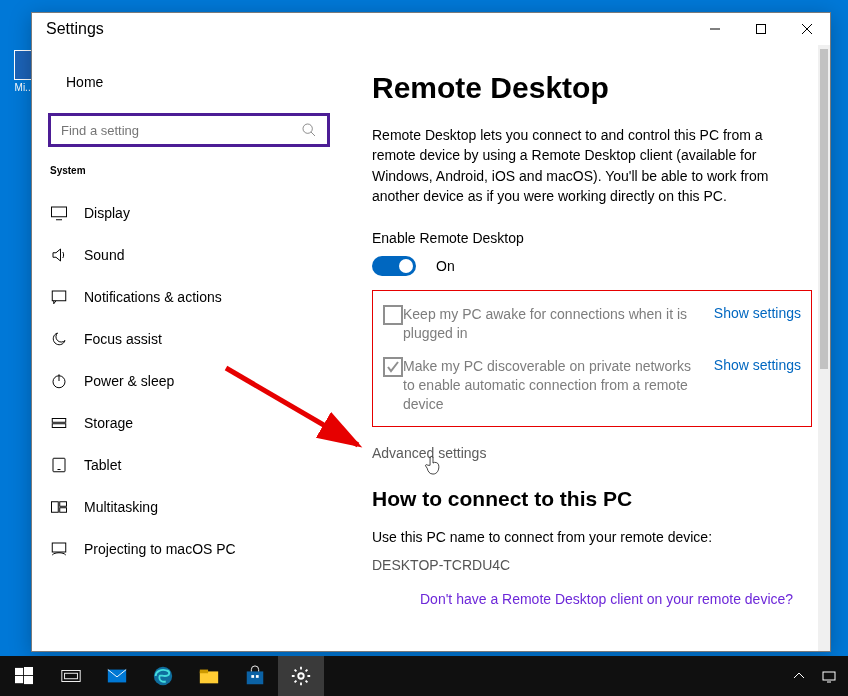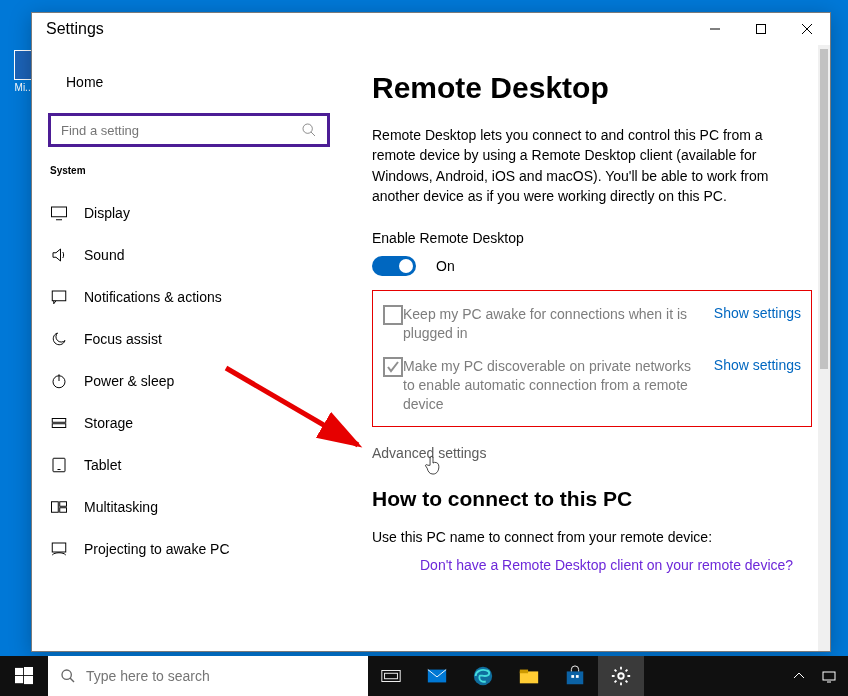--- a/index.html
+++ b/index.html
@@ -183,21 +183,21 @@
           </span>
         <span>Multitasking</span>
       </div>
       <div class="nav-item">
         <span class="ico">
             <svg viewBox="0 0 24 24">
               <rect x="3" y="4" width="18" height="12"></rect>
               <path d="M3 20c3-4 15-4 18 0"></path>
             </svg>
           </span>
-        <span>Projecting to awake PC</span>
+        <span>Projecting to macOS PC</span>
       </div>
     </div>
 
     <div class="content">
       <h1 class="page-title">Remote Desktop</h1>
       <p class="desc">Remote Desktop lets you connect to and control this PC from a remote device by using a Remote Desktop client (available for Windows, Android, iOS and macOS). You'll be able to work from another device as if you were working directly on this PC.</p>
       <div class="subhdr">Enable Remote Desktop</div>
       <div class="toggle-row">
         <div class="toggle">
             <div class="knob"></div>
@@ -219,20 +219,21 @@
             </div>
           <div class="check-text">Make my PC discoverable on private networks to enable automatic connection from a remote device</div>
           <span class="show-link">Show settings</span>
         </div>
       </div>
 
       <div class="adv-link">Advanced settings</div>
 
       <h2 class="h2">How to connect to this PC</h2>
       <div class="plain">Use this PC name to connect from your remote device:</div>
+      <div class="pcname">DESKTOP-TCRDU4C</div>
       <div class="link">Don't have a Remote Desktop client on your remote device?</div>
 
       <div class="content-scroll">
           <div class="thumb"></div>
         </div>
     </div>
   </div>
 </div>
 
 <svg class="arrow-annot" width="160" height="110">
@@ -250,27 +251,20 @@
 
 <div class="taskbar">
   <div class="start-btn">
     <svg viewBox="0 0 20 20">
         <rect x="0" y="1" width="9" height="8" fill="#fff"></rect>
         <rect x="10" y="0" width="10" height="9" fill="#fff"></rect>
         <rect x="0" y="10" width="9" height="8" fill="#fff"></rect>
         <rect x="10" y="10" width="10" height="9" fill="#fff"></rect>
       </svg>
   </div>
-  <div class="tb-search">
-    <svg width="16" height="16" viewBox="0 0 24 24">
-        <circle cx="10" cy="10" r="7" fill="none" stroke="#666" stroke-width="2"></circle>
-        <line x1="15" y1="15" x2="21" y2="21" stroke="#666" stroke-width="2"></line>
-      </svg>
-    <input placeholder="Type here to search" style="">
-  </div>
   <div class="tb-icons">
     <div class="tb-ico">
         <svg viewBox="0 0 24 24">
           <rect x="2" y="6" width="20" height="12" fill="none" stroke="#fff"></rect>
           <rect x="5" y="9" width="14" height="6" fill="none" stroke="#fff"></rect>
         </svg>
       </div>
     <div class="tb-ico">
         <svg viewBox="0 0 24 24">
           <rect x="2" y="5" width="20" height="14" fill="#0078d4"></rect>

